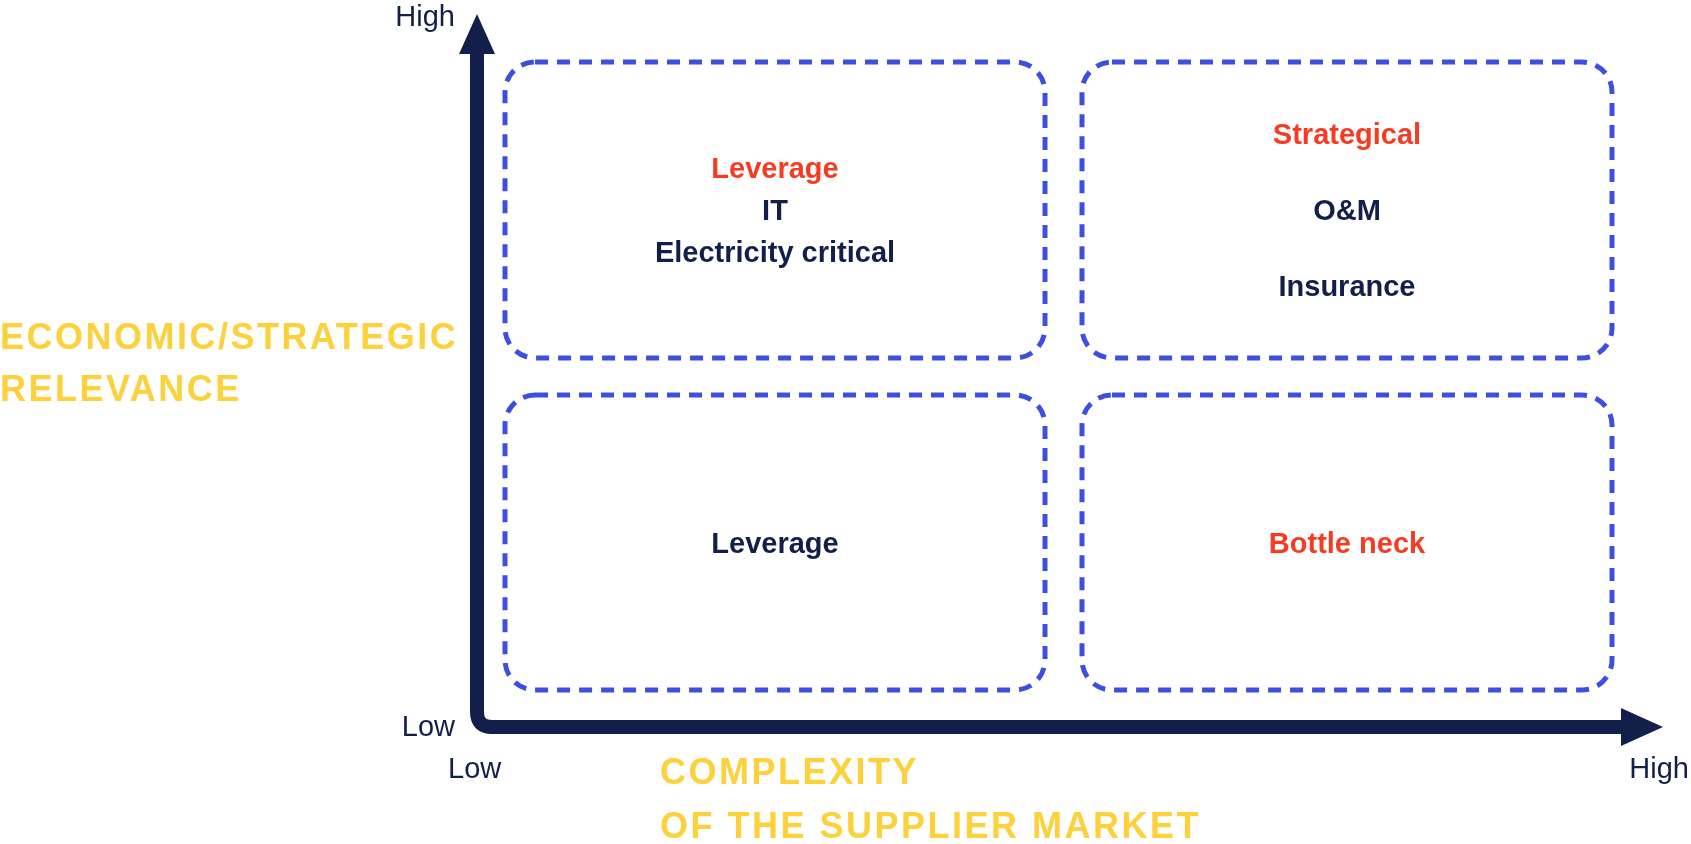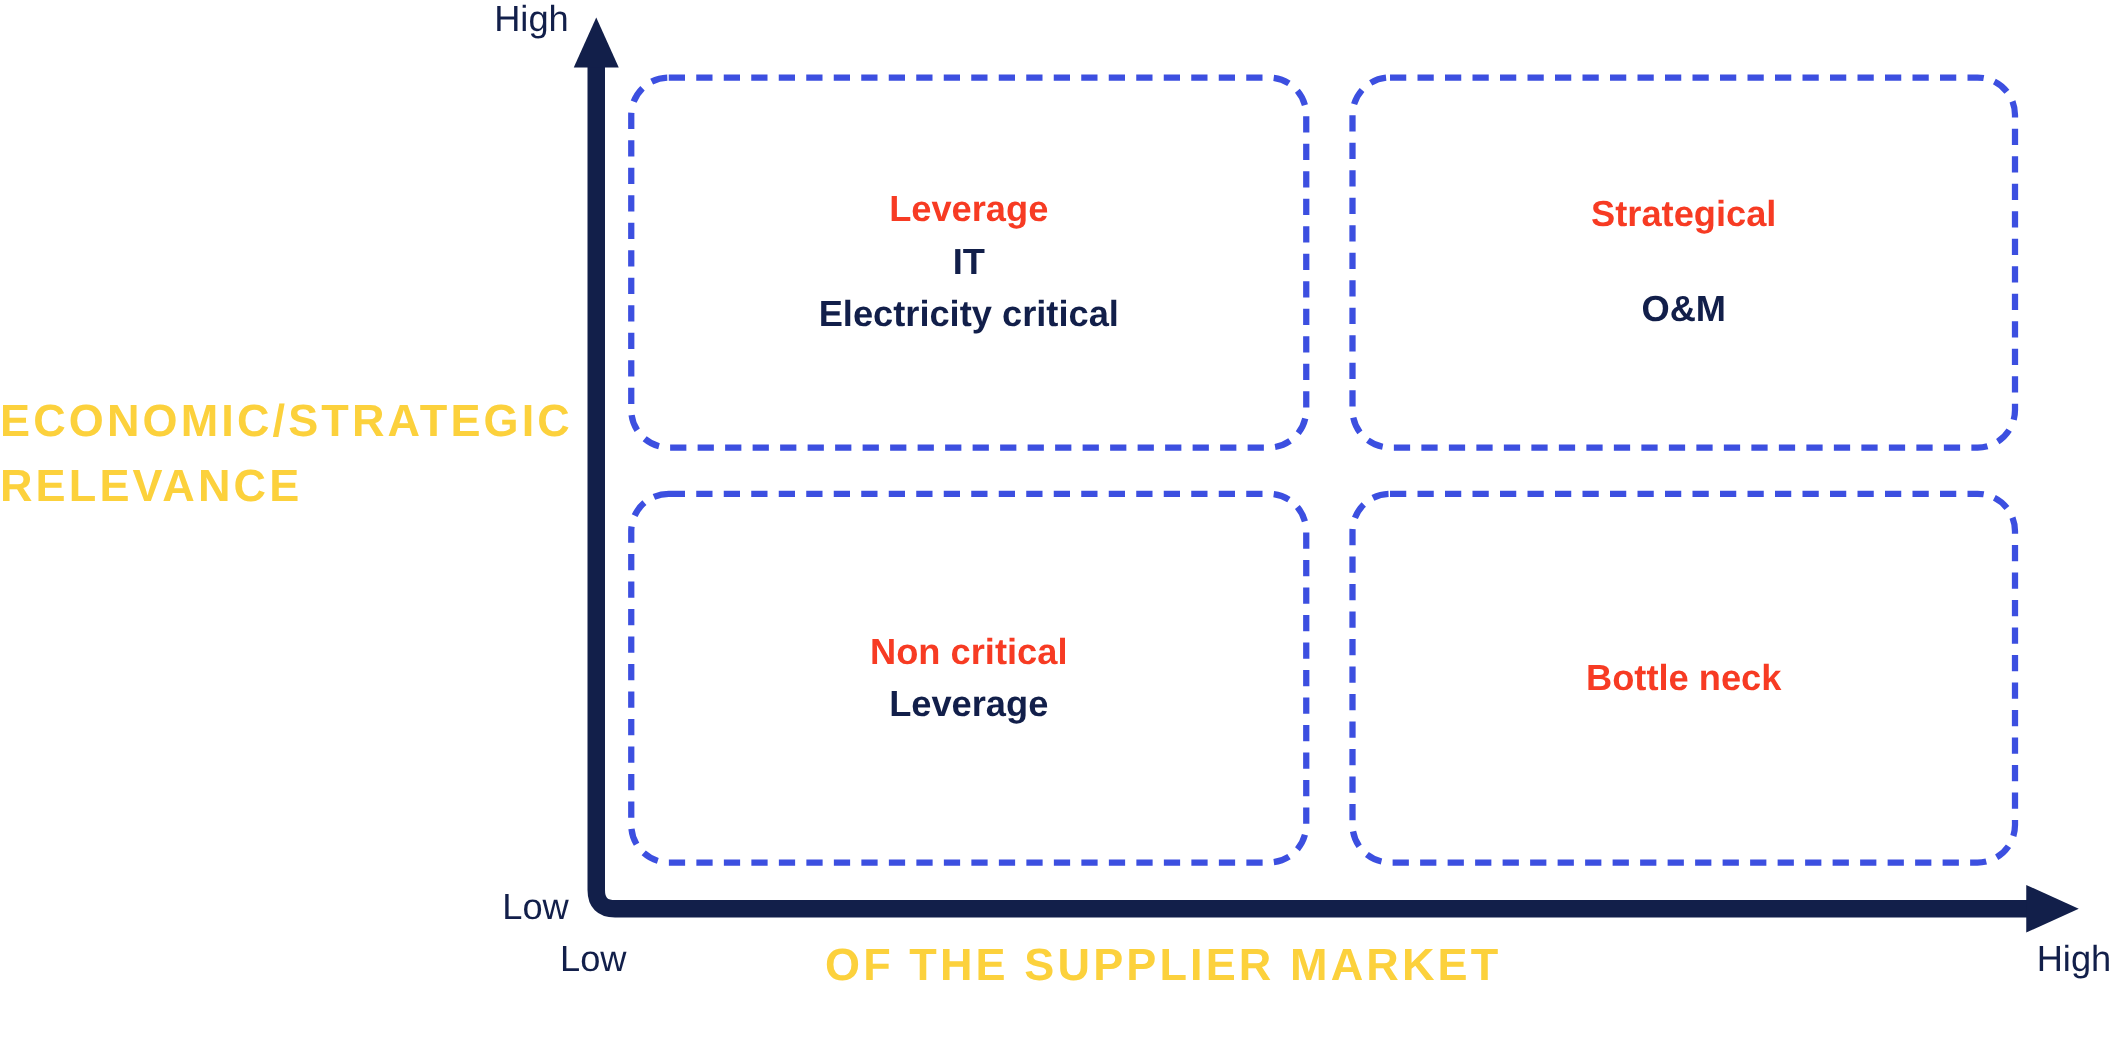--- a/index.html
+++ b/index.html
@@ -64,36 +64,37 @@
   <div class="tick tick-y-low">Low</div>
   <div class="tick tick-x-low">Low</div>
   <div class="tick tick-x-high">High</div>
 
   <div class="axis-title y-axis-title">
     <div>ECONOMIC/STRATEGIC</div>
     <div>RELEVANCE</div>
   </div>
 
   <div class="axis-title x-axis-title">
+    <div>COMPLEXITY</div>
     <div>OF THE SUPPLIER MARKET</div>
   </div>
 
   <div class="quad-text qt-tl">
     <div class="quad-title">Leverage</div>
     <div class="quad-item">IT</div>
     <div class="quad-item">Electricity critical</div>
   </div>
 
   <div class="quad-text qt-tr">
     <div class="quad-title">Strategical</div>
     <div class="quad-item">O&amp;M</div>
+    <div class="quad-item">Insurance</div>
   </div>
 
   <div class="quad-text qt-bl">
-    <div class="quad-title">Non critical</div>
     <div class="quad-item">Leverage</div>
   </div>
 
   <div class="quad-text qt-br">
     <div class="quad-title">Bottle neck</div>
   </div>
 
 </div>
 
 </body></html>

